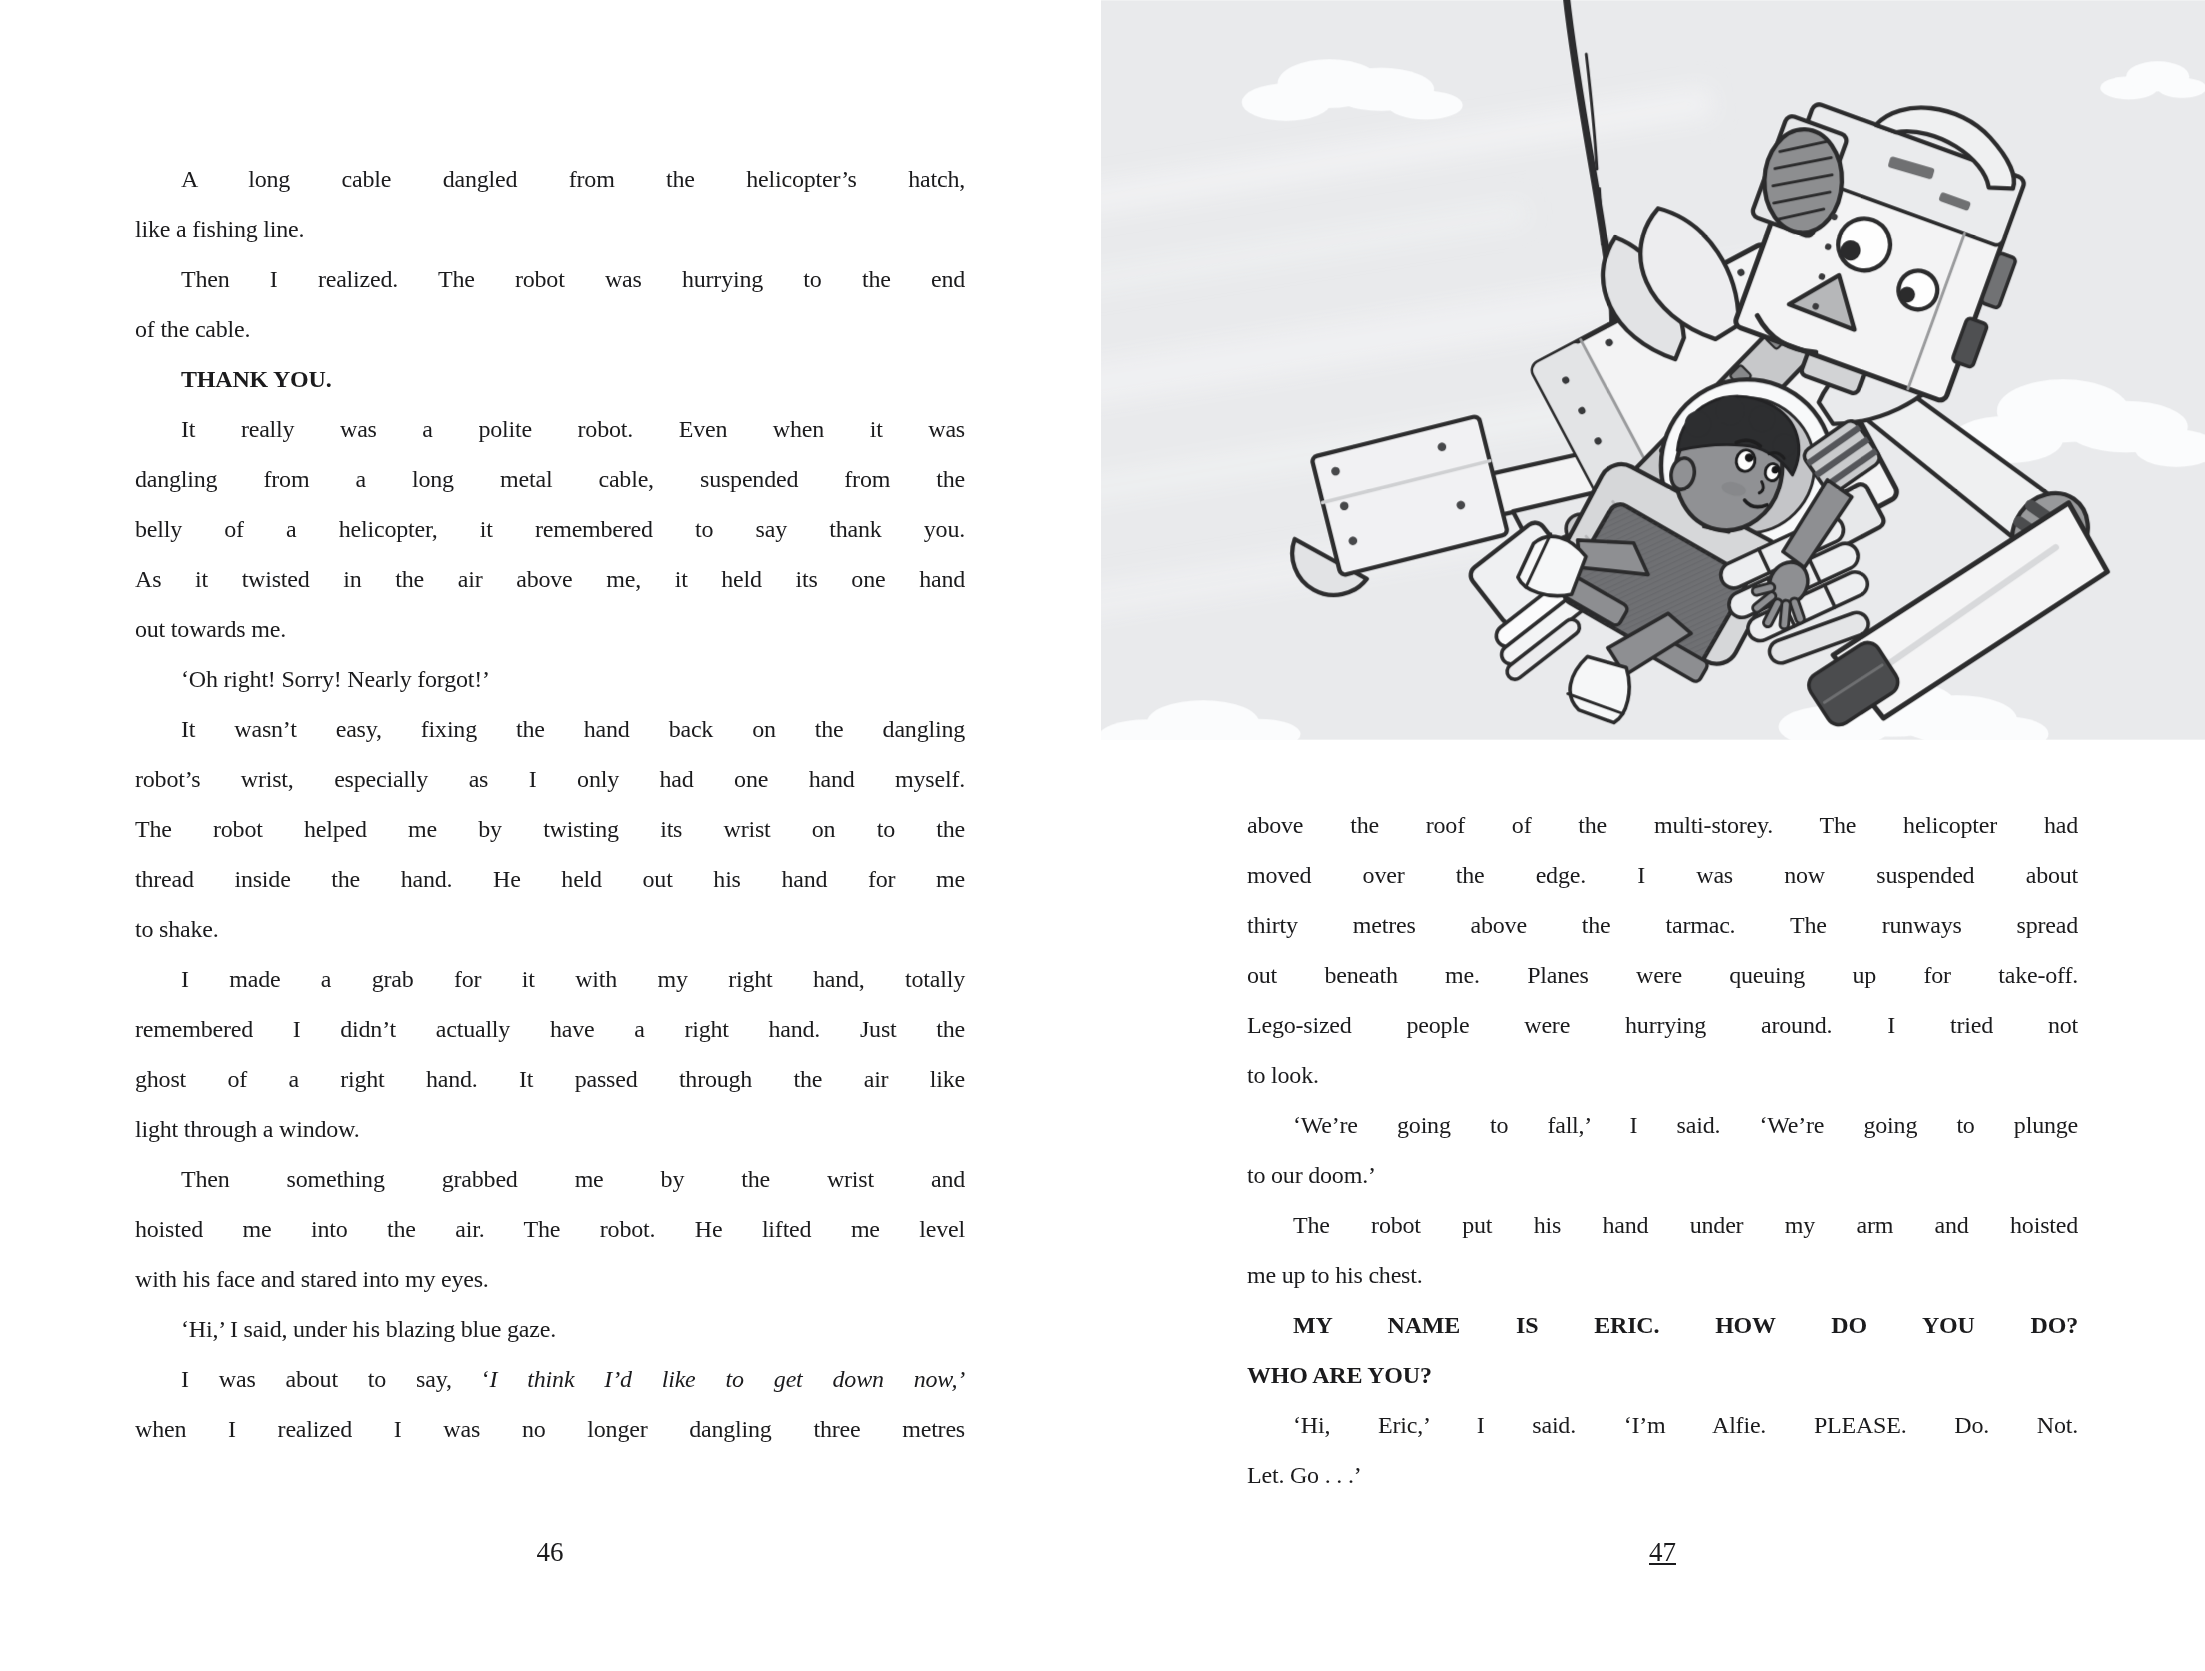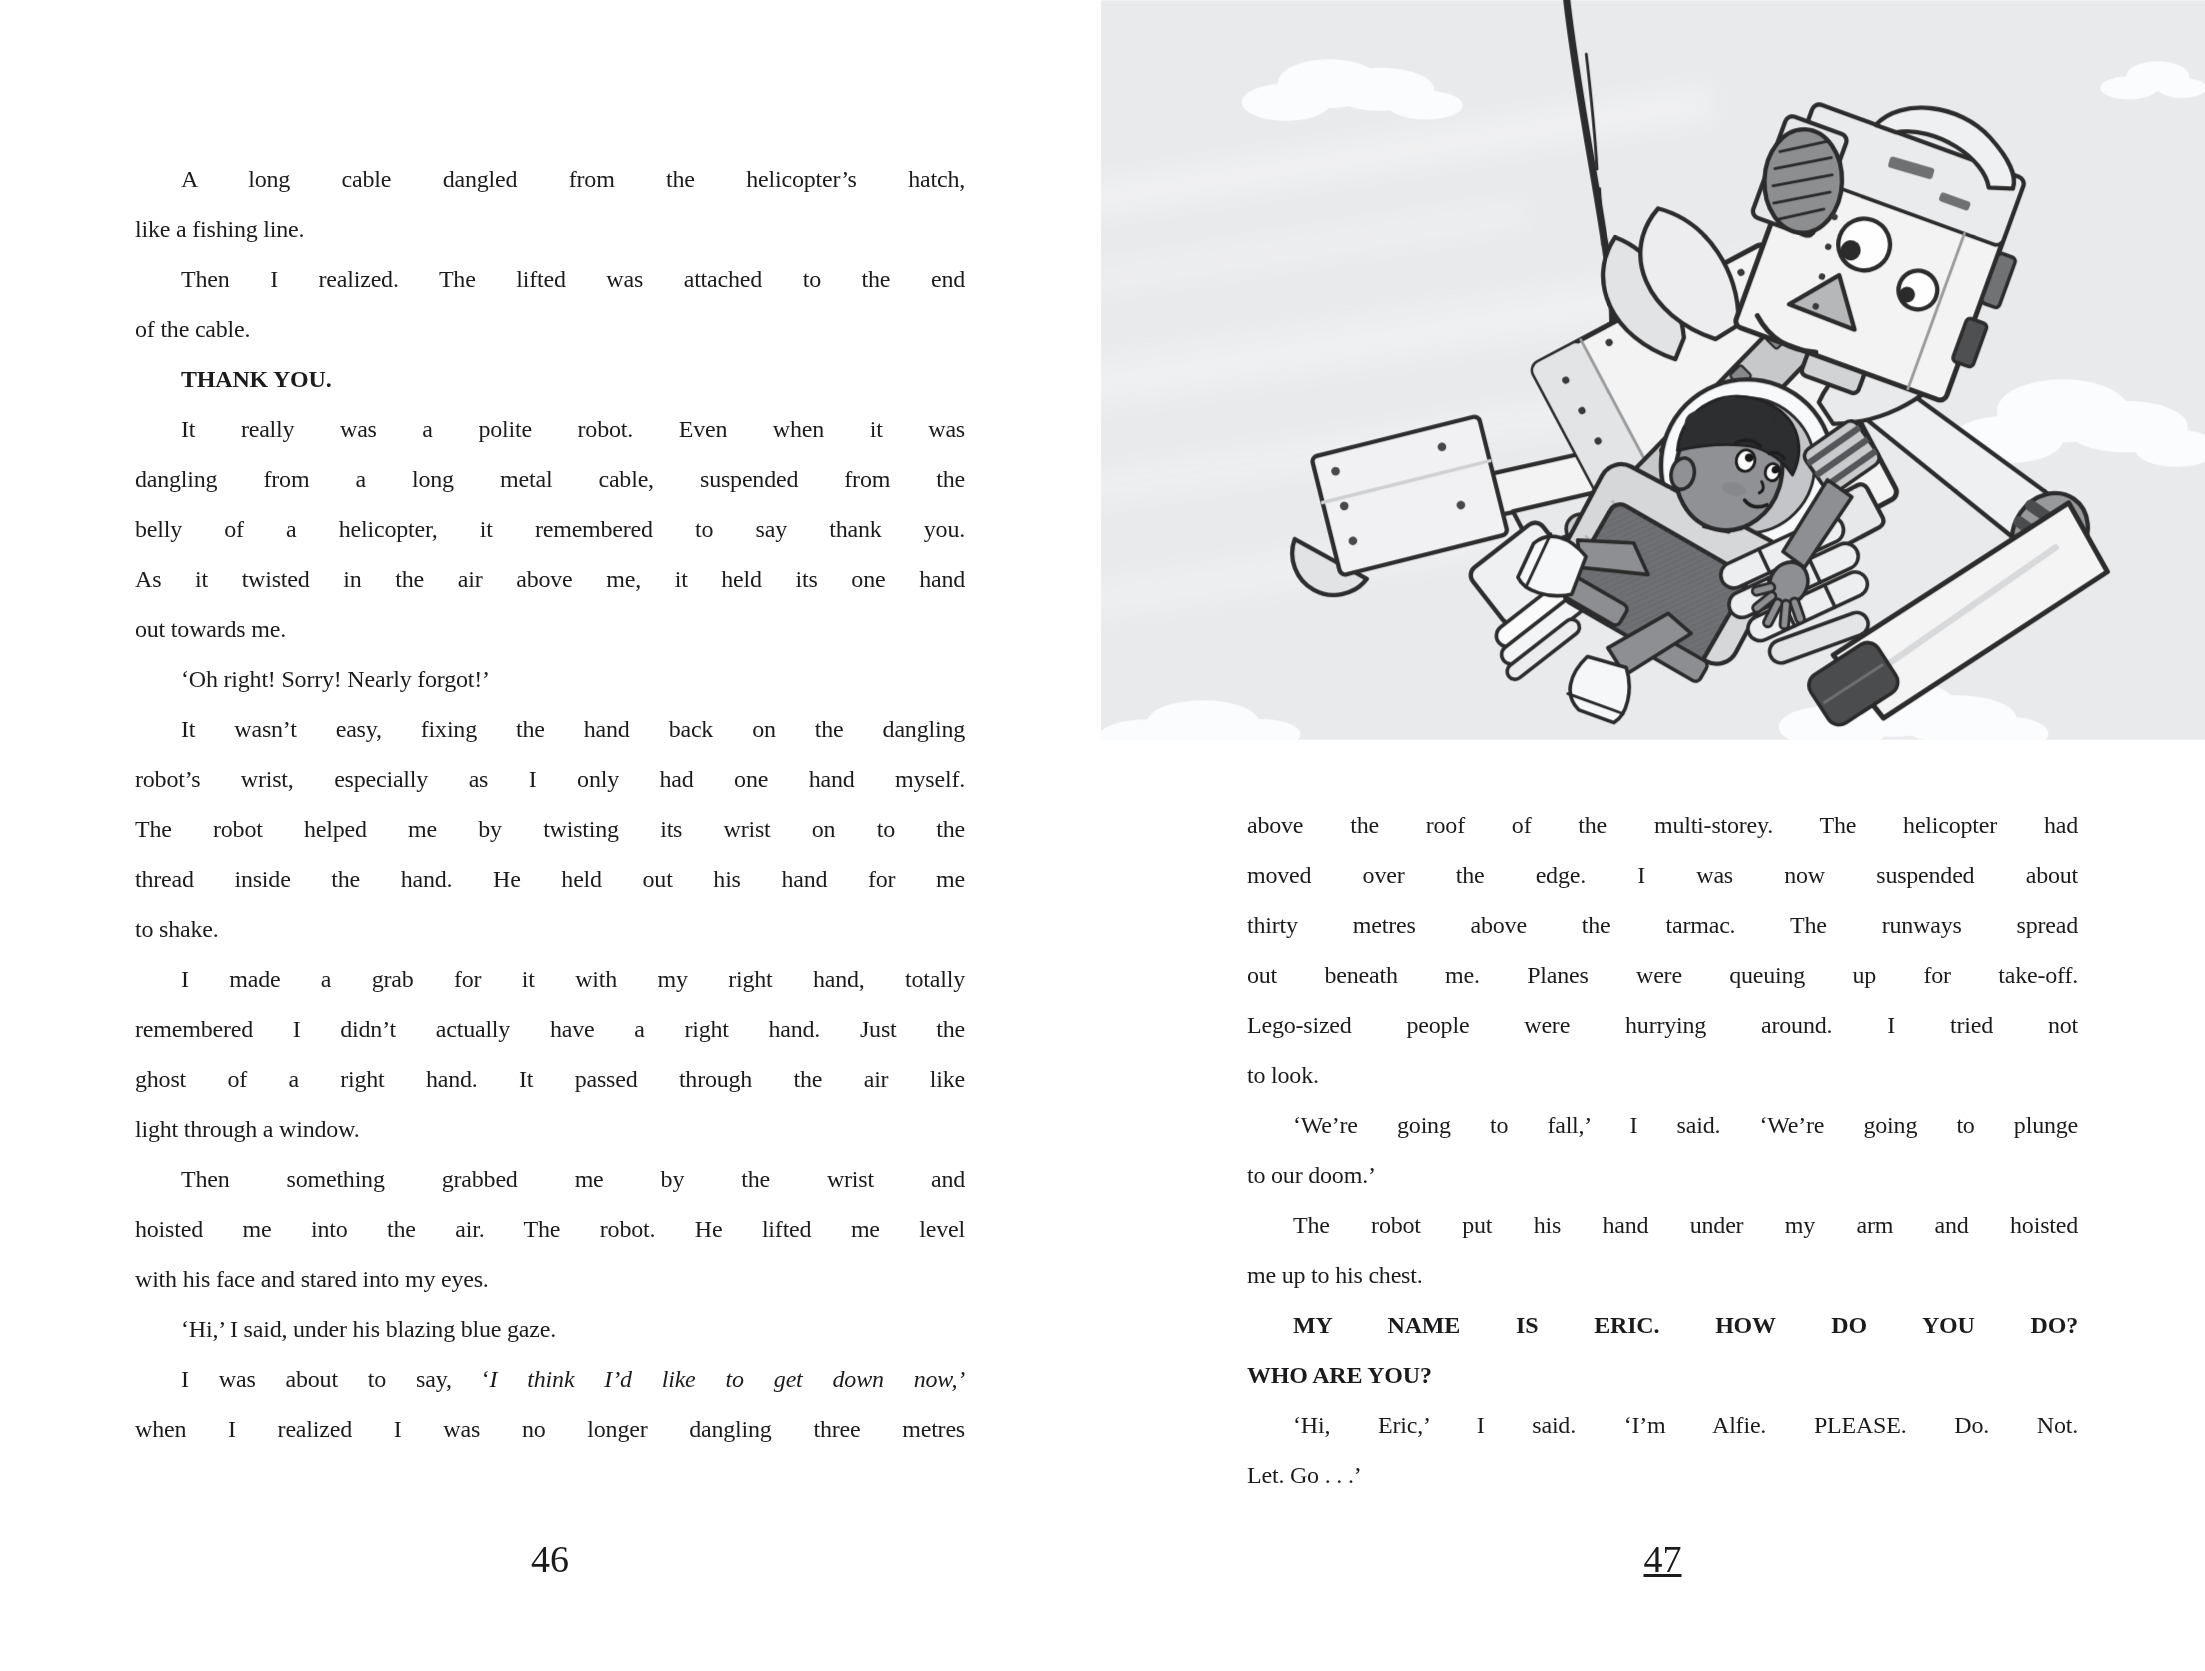--- a/index.html
+++ b/index.html
@@ -6,34 +6,34 @@
   #screen{position:relative;width:2205px;height:1671px;background:#ffffff;overflow:hidden;
           font-family:"Liberation Serif","DejaVu Serif",serif;color:#1b1b1d;}
   .textcol{position:absolute;font-size:24px;line-height:50px;letter-spacing:-0.2px;}
   .line{text-align:justify;text-align-last:left;}
   .line.just{text-align-last:justify;}
   .line.ind{text-indent:46px;}
   .line.bold{font-weight:bold;}
   .it{font-style:italic;}
   #left-text{left:135px;top:154px;width:830px;}
   #right-text{left:1247px;top:800px;width:831px;}
-  .pagenum{position:absolute;top:1537px;font-size:38px;text-align:center;}
+  .pagenum{position:absolute;top:1537px;font-size:27px;text-align:center;}
   #pagenum-left{left:135px;width:830px;}
   #pagenum-right{left:1247px;width:831px;text-decoration:underline;}
   #illustration{position:absolute;left:1101px;top:0;width:1104px;height:740px;}
 </style>
 </head>
 <body>
 
 <div id="screen">
 
   <div id="left-text" class="textcol">
       <div class="line ind just"><span>A long cable dangled from the helicopter’s hatch,</span></div>
       <div class="line"><span>like a fishing line.</span></div>
-      <div class="line ind just"><span>Then I realized. The lifted was attached to the end</span></div>
+      <div class="line ind just"><span>Then I realized. The robot was hurrying to the end</span></div>
       <div class="line"><span>of the cable.</span></div>
       <div class="line ind bold"><span>THANK YOU.</span></div>
       <div class="line ind just"><span>It really was a polite robot. Even when it was</span></div>
       <div class="line just"><span>dangling from a long metal cable, suspended from the</span></div>
       <div class="line just"><span>belly of a helicopter, it remembered to say thank you.</span></div>
       <div class="line just"><span>As it twisted in the air above me, it held its one hand</span></div>
       <div class="line"><span>out towards me.</span></div>
       <div class="line ind"><span>‘Oh right! Sorry! Nearly forgot!’</span></div>
       <div class="line ind just"><span>It wasn’t easy, fixing the hand back on the dangling</span></div>
       <div class="line just"><span>robot’s wrist, especially as I only had one hand myself.</span></div>

